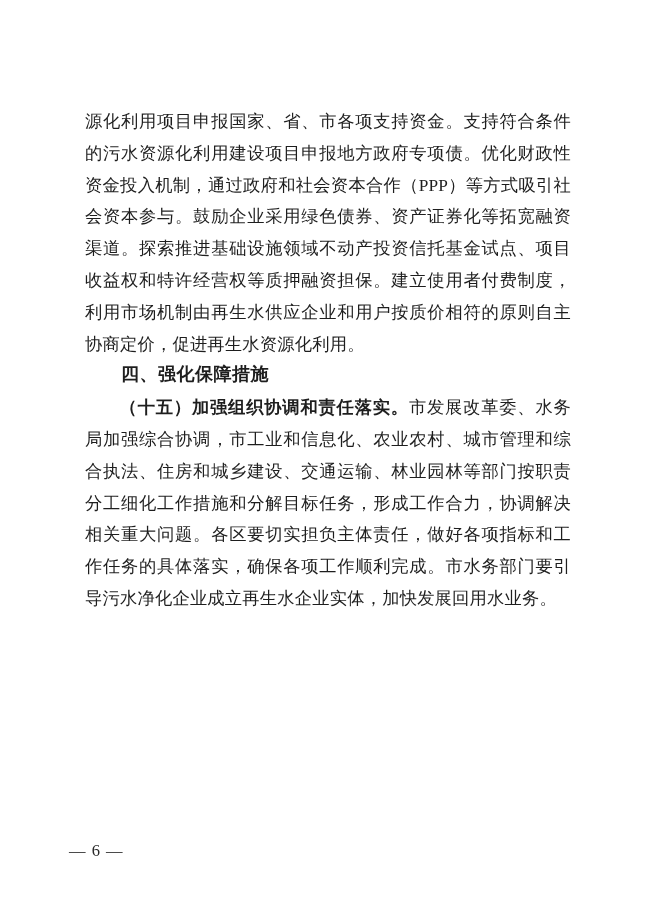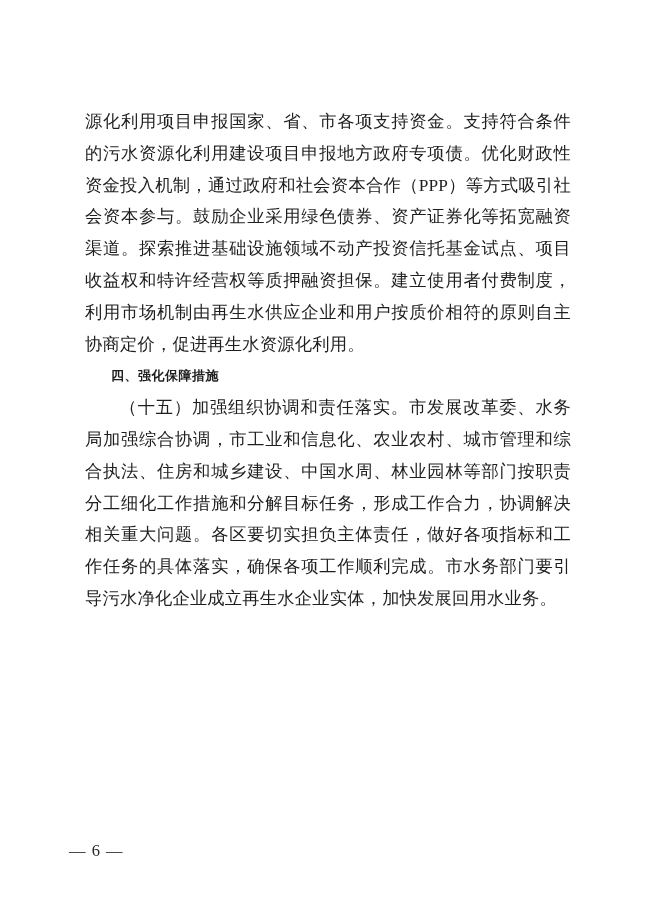--- a/index.html
+++ b/index.html
@@ -29,30 +29,30 @@
   }
   .content p {
     margin: 0;
     padding: 0;
   }
   .para-continuation {
     text-indent: 0;
   }
   .section-heading {
     text-indent: 2em;
-    font-family: Liberation Sans, sans-serif;
+    font-family: Liberation Mono, monospace;
     font-weight: bold;
-    font-size: 13px;
+    font-size: 18px;
     letter-spacing: 0.5px;
   }
   .clause {
     text-indent: 2em;
   }
   .clause-lead {
-    font-weight: normal;
+    font-weight: bold;
   }
   .footer {
     position: absolute;
     left: 69px;
     top: 841px;
     font-size: 16.5px;
     letter-spacing: 1px;
     color: #2a2a2a;
     font-family: "Liberation Serif", "DejaVu Serif", serif;
   }
@@ -61,20 +61,20 @@
 <body>
 
 <div class="page">
 
   <div class="content">
 
     <p class="para-continuation">源化利用项目申报国家、省、市各项支持资金。支持符合条件的污水资源化利用建设项目申报地方政府专项债。优化财政性资金投入机制，通过政府和社会资本合作（PPP）等方式吸引社会资本参与。鼓励企业采用绿色债券、资产证券化等拓宽融资渠道。探索推进基础设施领域不动产投资信托基金试点、项目收益权和特许经营权等质押融资担保。建立使用者付费制度，利用市场机制由再生水供应企业和用户按质价相符的原则自主协商定价，促进再生水资源化利用。</p>
 
     <p class="section-heading">四、强化保障措施</p>
 
-    <p class="clause"><span class="clause-lead">（十五）加强组织协调和责任落实。</span><span>市发展改革委、水务局加强综合协调，市工业和信息化、农业农村、城市管理和综合执法、住房和城乡建设、中国水周、林业园林等部门按职责分工细化工作措施和分解目标任务，形成工作合力，协调解决相关重大问题。各区要切实担负主体责任，做好各项指标和工作任务的具体落实，确保各项工作顺利完成。市水务部门要引导污水净化企业成立再生水企业实体，加快发展回用水业务。</span></p>
+    <p class="clause"><span class="clause-lead">（十五）加强组织协调和责任落实。</span><span>市发展改革委、水务局加强综合协调，市工业和信息化、农业农村、城市管理和综合执法、住房和城乡建设、交通运输、林业园林等部门按职责分工细化工作措施和分解目标任务，形成工作合力，协调解决相关重大问题。各区要切实担负主体责任，做好各项指标和工作任务的具体落实，确保各项工作顺利完成。市水务部门要引导污水净化企业成立再生水企业实体，加快发展回用水业务。</span></p>
 
 
   </div>
 
   <div class="footer">— 6 —</div>
 
 </div>
 
 </body></html>

